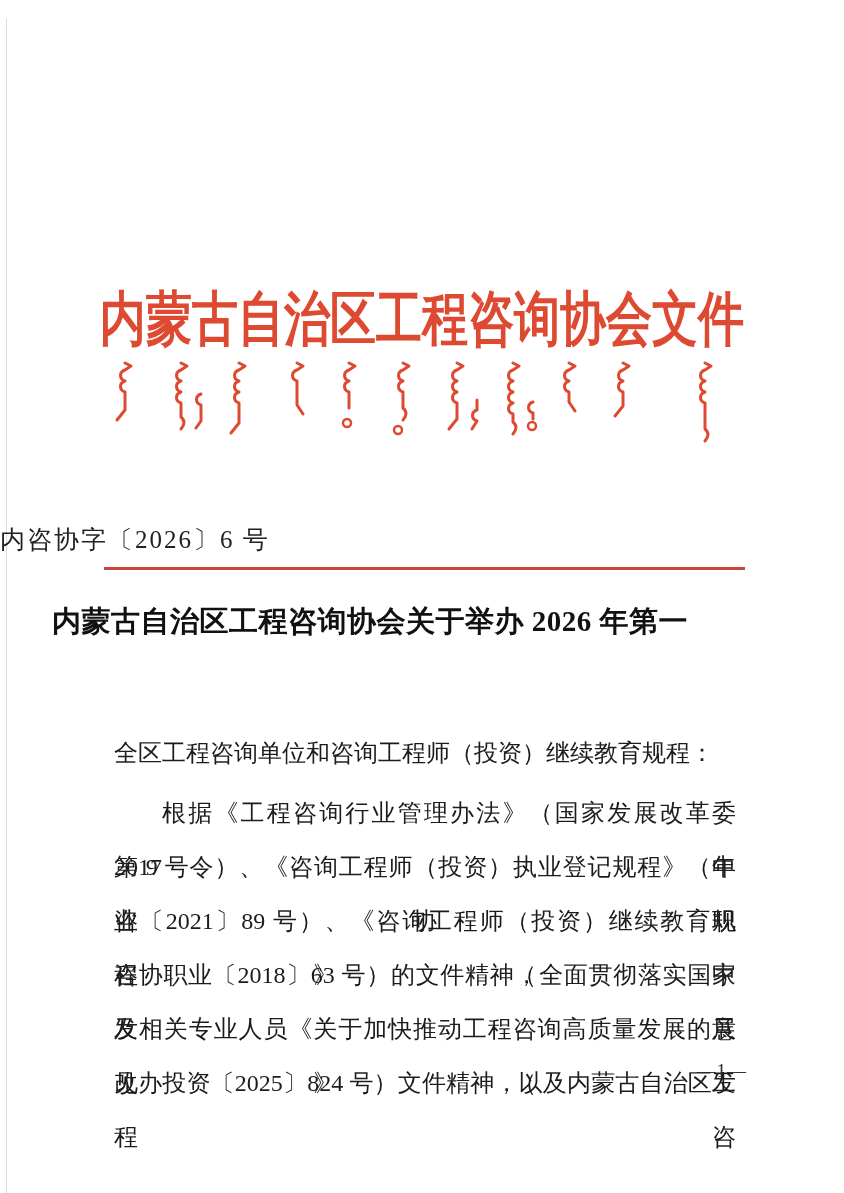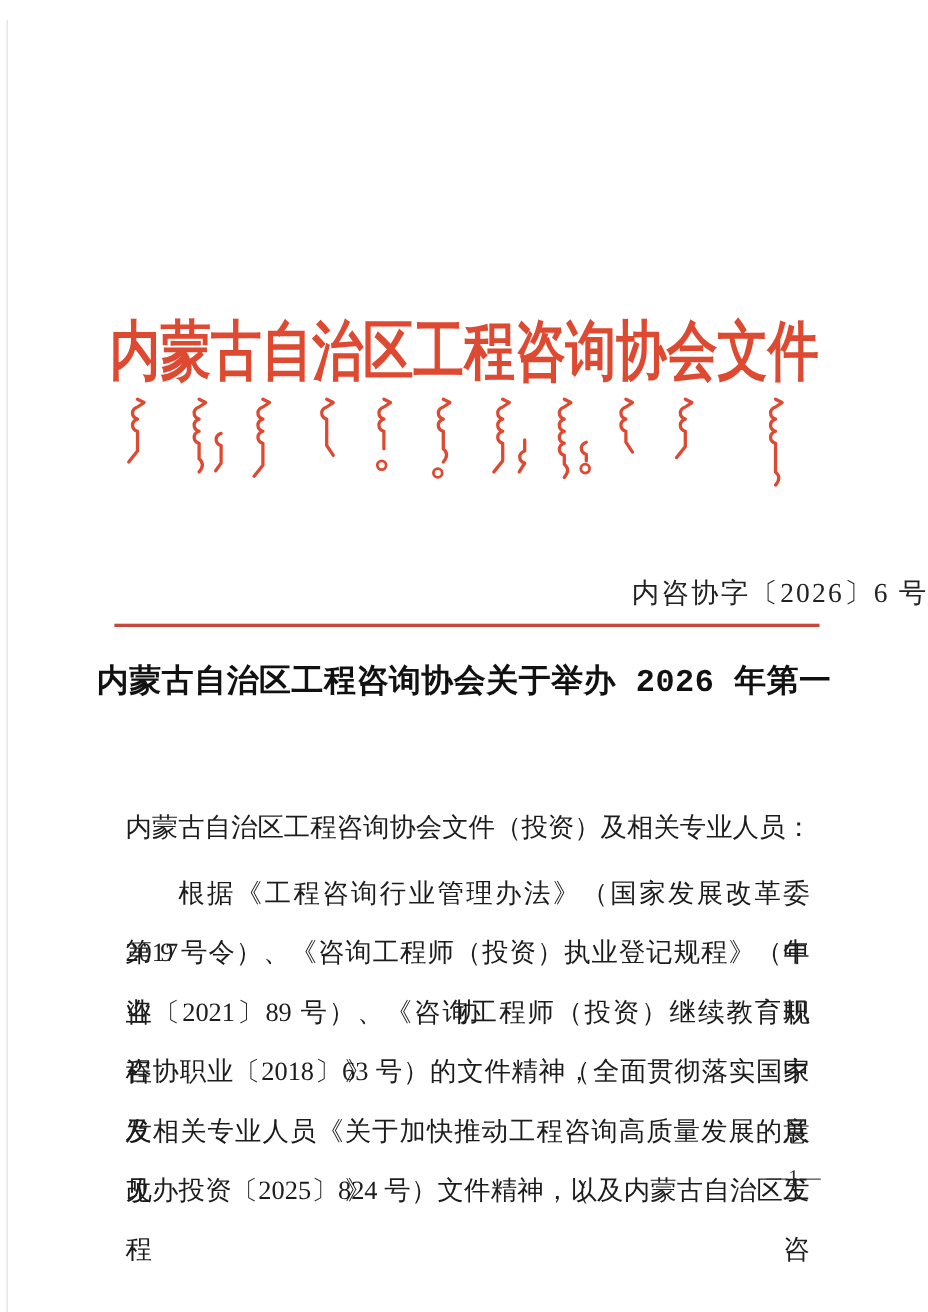--- a/index.html
+++ b/index.html
@@ -32,32 +32,32 @@
   }
   
   .mongolian{
     position:absolute;top:360px;left:112px;width:624px;height:92px;
   }
   .mongolian path{fill:none;stroke:var(--accent-red);stroke-width:3;stroke-linecap:round;stroke-linejoin:round;}
   .mongolian circle{fill:none;stroke:var(--accent-red);stroke-width:2.5;}
   
   .doc-number{
     position:absolute;top:525px;left:0;width:844px;height:30px;line-height:30px;
-    text-align:right;font-size:25px;letter-spacing:2px;color:#222;
+    text-align:left;font-size:25px;letter-spacing:2px;color:#222;
   }
   
   .red-rule{
     position:absolute;top:567px;left:104px;width:641px;height:3px;
     background:var(--rule-red);
   }
   
   .notice-title{
     position:absolute;top:601px;left:52px;width:740px;
-    text-align:center;font-size:29px;font-weight:bold;line-height:40px;
-    letter-spacing:0.5px;color:#111;font-family:Liberation Mono, monospace;
+    text-align:left;font-size:29px;font-weight:bold;line-height:40px;
+    letter-spacing:0.5px;color:#111;
   }
   
   .body-block{
     position:absolute;top:732px;left:114px;width:622px;
     font-size:24px;color:#1c1c1c;
   }
   .salutation{
     height:42px;line-height:42px;text-align:left;white-space:nowrap;
   }
   .bline{
@@ -124,21 +124,21 @@
 
   <div class="doc-number">内咨协字〔2026〕6 号</div>
 
   <div class="red-rule"></div>
 
   <div class="notice-title">
     <div>内蒙古自治区工程咨询协会关于举办 2026 年第一</div>
   </div>
 
   <div class="body-block">
-    <div class="salutation">内蒙古自治区工程咨询协会文件（投资）及相关专业人员：</div>
+    <div class="salutation">全区工程咨询单位和咨询工程师（投资）继续教育规程：</div>
     <div class="bline indent">根据《工程咨询行业管理办法》（国家发展改革委 2017 年</div>
     <div class="bline">第 9 号令）、《咨询工程师（投资）执业登记规程》（中咨协职</div>
     <div class="bline">业〔2021〕89 号）、《咨询工程师（投资）继续教育规程》（中</div>
     <div class="bline">咨协职业〔2018〕63 号）的文件精神，全面贯彻落实国家发展</div>
     <div class="bline">及相关专业人员《关于加快推动工程咨询高质量发展的意见》（发</div>
     <div class="bline">改办投资〔2025〕824 号）文件精神，以及内蒙古自治区工程咨</div>
   </div>
 
   <div class="page-number">—1—</div>
 

